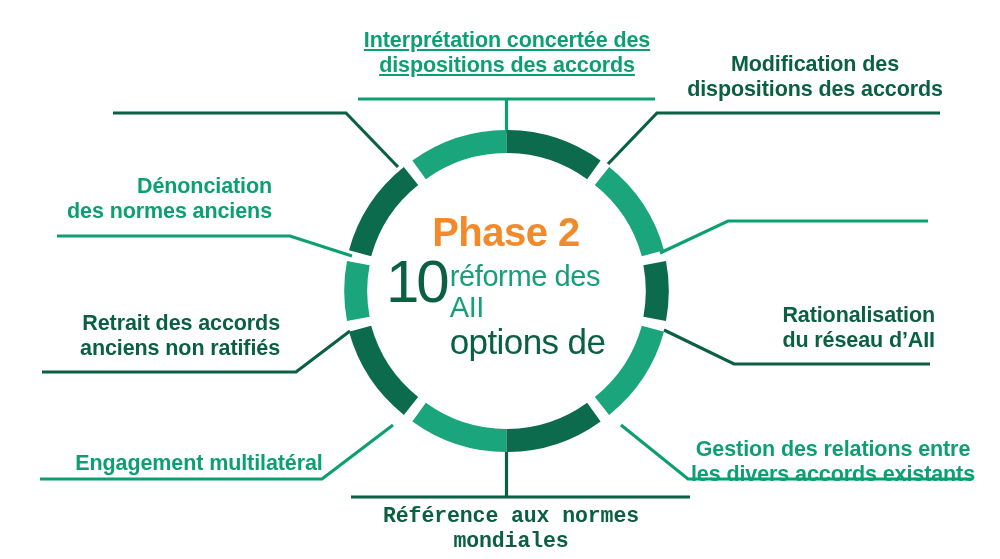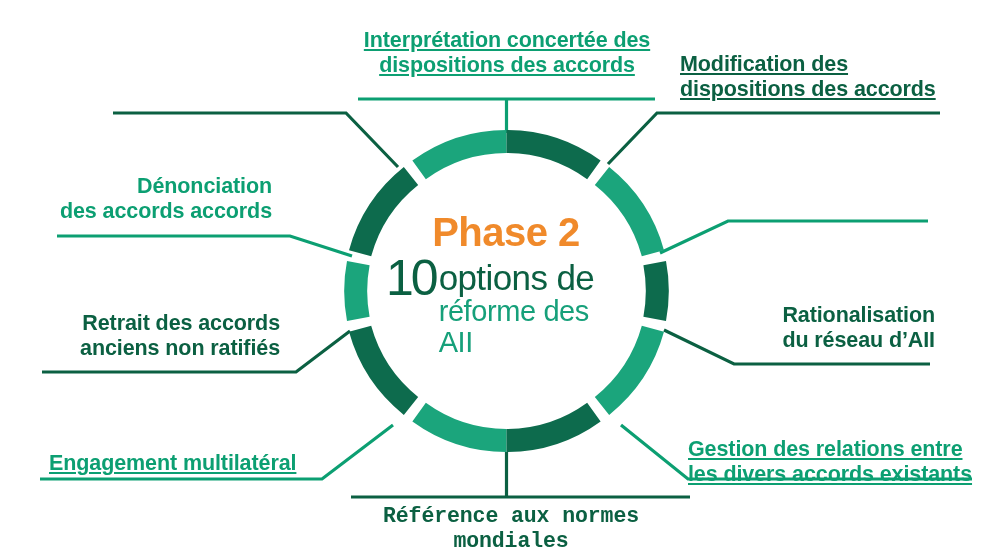--- a/index.html
+++ b/index.html
@@ -28,21 +28,21 @@
     position: absolute;
     font-weight: bold;
     line-height: 1.14;
     letter-spacing: -0.1px;
     white-space: pre-line;
     font-size: 21.5px;
   }
   .label.dark  { color: #0b6042; }
   .label.teal  { color: #0c9f72; }
   .label.ta-r  { text-align: right; }
-  .label.ta-l  { text-align: left; text-decoration: underline; }
+  .label.ta-l  { text-align: center; }
   .label.ta-c  { text-align: center; }
 
   
   #center-block {
     position: absolute;
     left: 386px;
     top: 212px;
     width: 240px;
     text-align: center;
   }
@@ -54,21 +54,21 @@
     line-height: 1;
   }
   #center-row {
     display: flex;
     align-items: flex-start;
     justify-content: center;
     margin-top: 7px;
   }
   #big-number {
     color: #0b6042;
-    font-size: 50px;
+    font-size: 60px;
     line-height: 0.78;
     font-weight: normal;
     font-family: "Liberation Sans", sans-serif;
     letter-spacing: -3px;
   }
   #center-sub {
     text-align: left;
     margin-left: 3px;
     margin-top: 1px;
   }
@@ -132,22 +132,22 @@
       <path stroke="#1ba57c" d="M 652.9 253.2 A 149.5 149.5 0 0 0 602.0 176.1"></path>
       <path stroke="#0d6b4d" d="M 593.9 169.9 A 149.5 149.5 0 0 0 506.5 141.5"></path>
     </g>
   </svg>
 
   <div id="center-block">
     <div id="phase-title">Phase 2</div>
     <div id="center-row">
       <div id="big-number">10</div>
       <div id="center-sub">
+        <div id="center-line2">réforme des AII</div>
         <div id="center-line1">options de</div>
-        <div id="center-line2">réforme des AII</div>
       </div>
     </div>
   </div>
 
 
   <div class="label teal ta-c" style="left:347px; top:28px; width:320px;text-decoration:underline;">Interprétation concertée des
 dispositions des accords</div>
 
   <div class="label dark ta-l" style="left:680px; top:52px; width:270px;">Modification des
 dispositions des accords</div>
@@ -160,15 +160,15 @@
 les divers accords existants</div>
 
   <div class="label dark ta-c" style="left:331px; top:504px; width:360px;font-family:Liberation Mono, monospace;">Référence aux normes mondiales</div>
 
   <div class="label teal ta-l" style="left:49px; top:451px; width:300px;">Engagement multilatéral</div>
 
   <div class="label dark ta-r" style="left:40px; top:311px; width:240px;">Retrait des accords
 anciens non ratifiés</div>
 
   <div class="label teal ta-r" style="left:55px; top:174px; width:217px;">Dénonciation
-des accords accords</div>
+des normes anciens</div>
 
 </div>
 
 </body></html>

